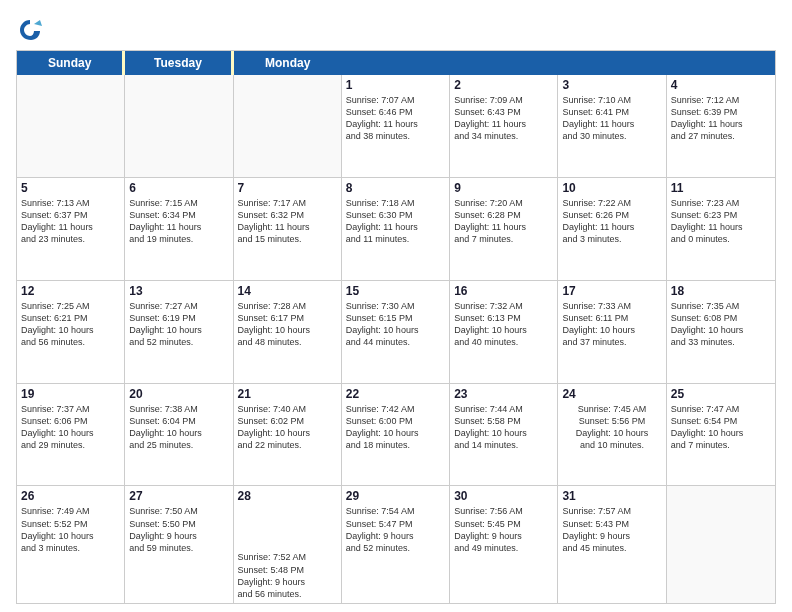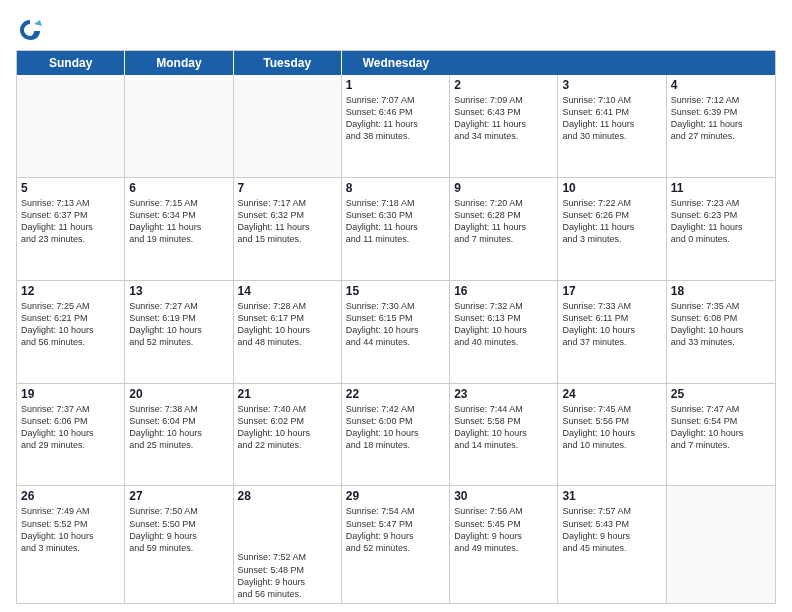--- a/index.html
+++ b/index.html
@@ -70,21 +70,21 @@
       display: grid;
       grid-template-columns: repeat(7, 1fr);
       background: #1a5fa8;
     }
     .cal-header-cell {
       color: #fff;
       font-size: 12px;
       font-weight: bold;
       padding: 5px 4px;
       text-align: center;
-      border-right: 1px solid #fef9c3;
+      border-right: 3px solid #fef9c3;
     }
     .cal-header-cell:last-child { border-right: none; }
     .cal-body {
       flex: 1;
       display: flex;
       flex-direction: column;
     }
     .cal-row {
       display: grid;
       grid-template-columns: repeat(7, 1fr);
@@ -131,23 +131,22 @@
     </div>
     <div class="title-block">
       <div class="title-month"></div>
       <div class="title-location"></div>
     </div>
   </div>
 
   <div class="calendar">
     <div class="cal-header">
     <div class="cal-header-cell">Sunday</div>
+        <div class="cal-header-cell">Tuesday</div>
         <div class="cal-header-cell">Monday</div>
-        <div class="cal-header-cell">Tuesday</div>
-        <div class="cal-header-cell">Wednesday</div>
       </div>
     <div class="cal-body">
     <div class="cal-row">
           <div class="cal-cell empty"></div>
           <div class="cal-cell empty"></div>
           <div class="cal-cell empty"></div>
           <div class="cal-cell">
             <div class="day-num">1</div>
             <div class="cell-text" style="white-space: pre-wrap;">Sunrise: 7:07 AM
 Sunset: 6:46 PM
@@ -309,21 +308,21 @@
           </div>
           <div class="cal-cell">
             <div class="day-num">23</div>
             <div class="cell-text" style="white-space: pre-wrap;">Sunrise: 7:44 AM
 Sunset: 5:58 PM
 Daylight: 10 hours
 and 14 minutes.</div>
           </div>
           <div class="cal-cell">
             <div class="day-num">24</div>
-            <div class="cell-text" style="white-space: pre-wrap;">Sunrise: 7:45 AM
+            <div class="cell-text" style="white-space: pre-wrap; text-align: center;">Sunrise: 7:45 AM
 Sunset: 5:56 PM
 Daylight: 10 hours
 and 10 minutes.</div>
           </div>
           <div class="cal-cell">
             <div class="day-num">25</div>
             <div class="cell-text" style="white-space: pre-wrap;">Sunrise: 7:47 AM
 Sunset: 6:54 PM
 Daylight: 10 hours
 and 7 minutes.</div>

